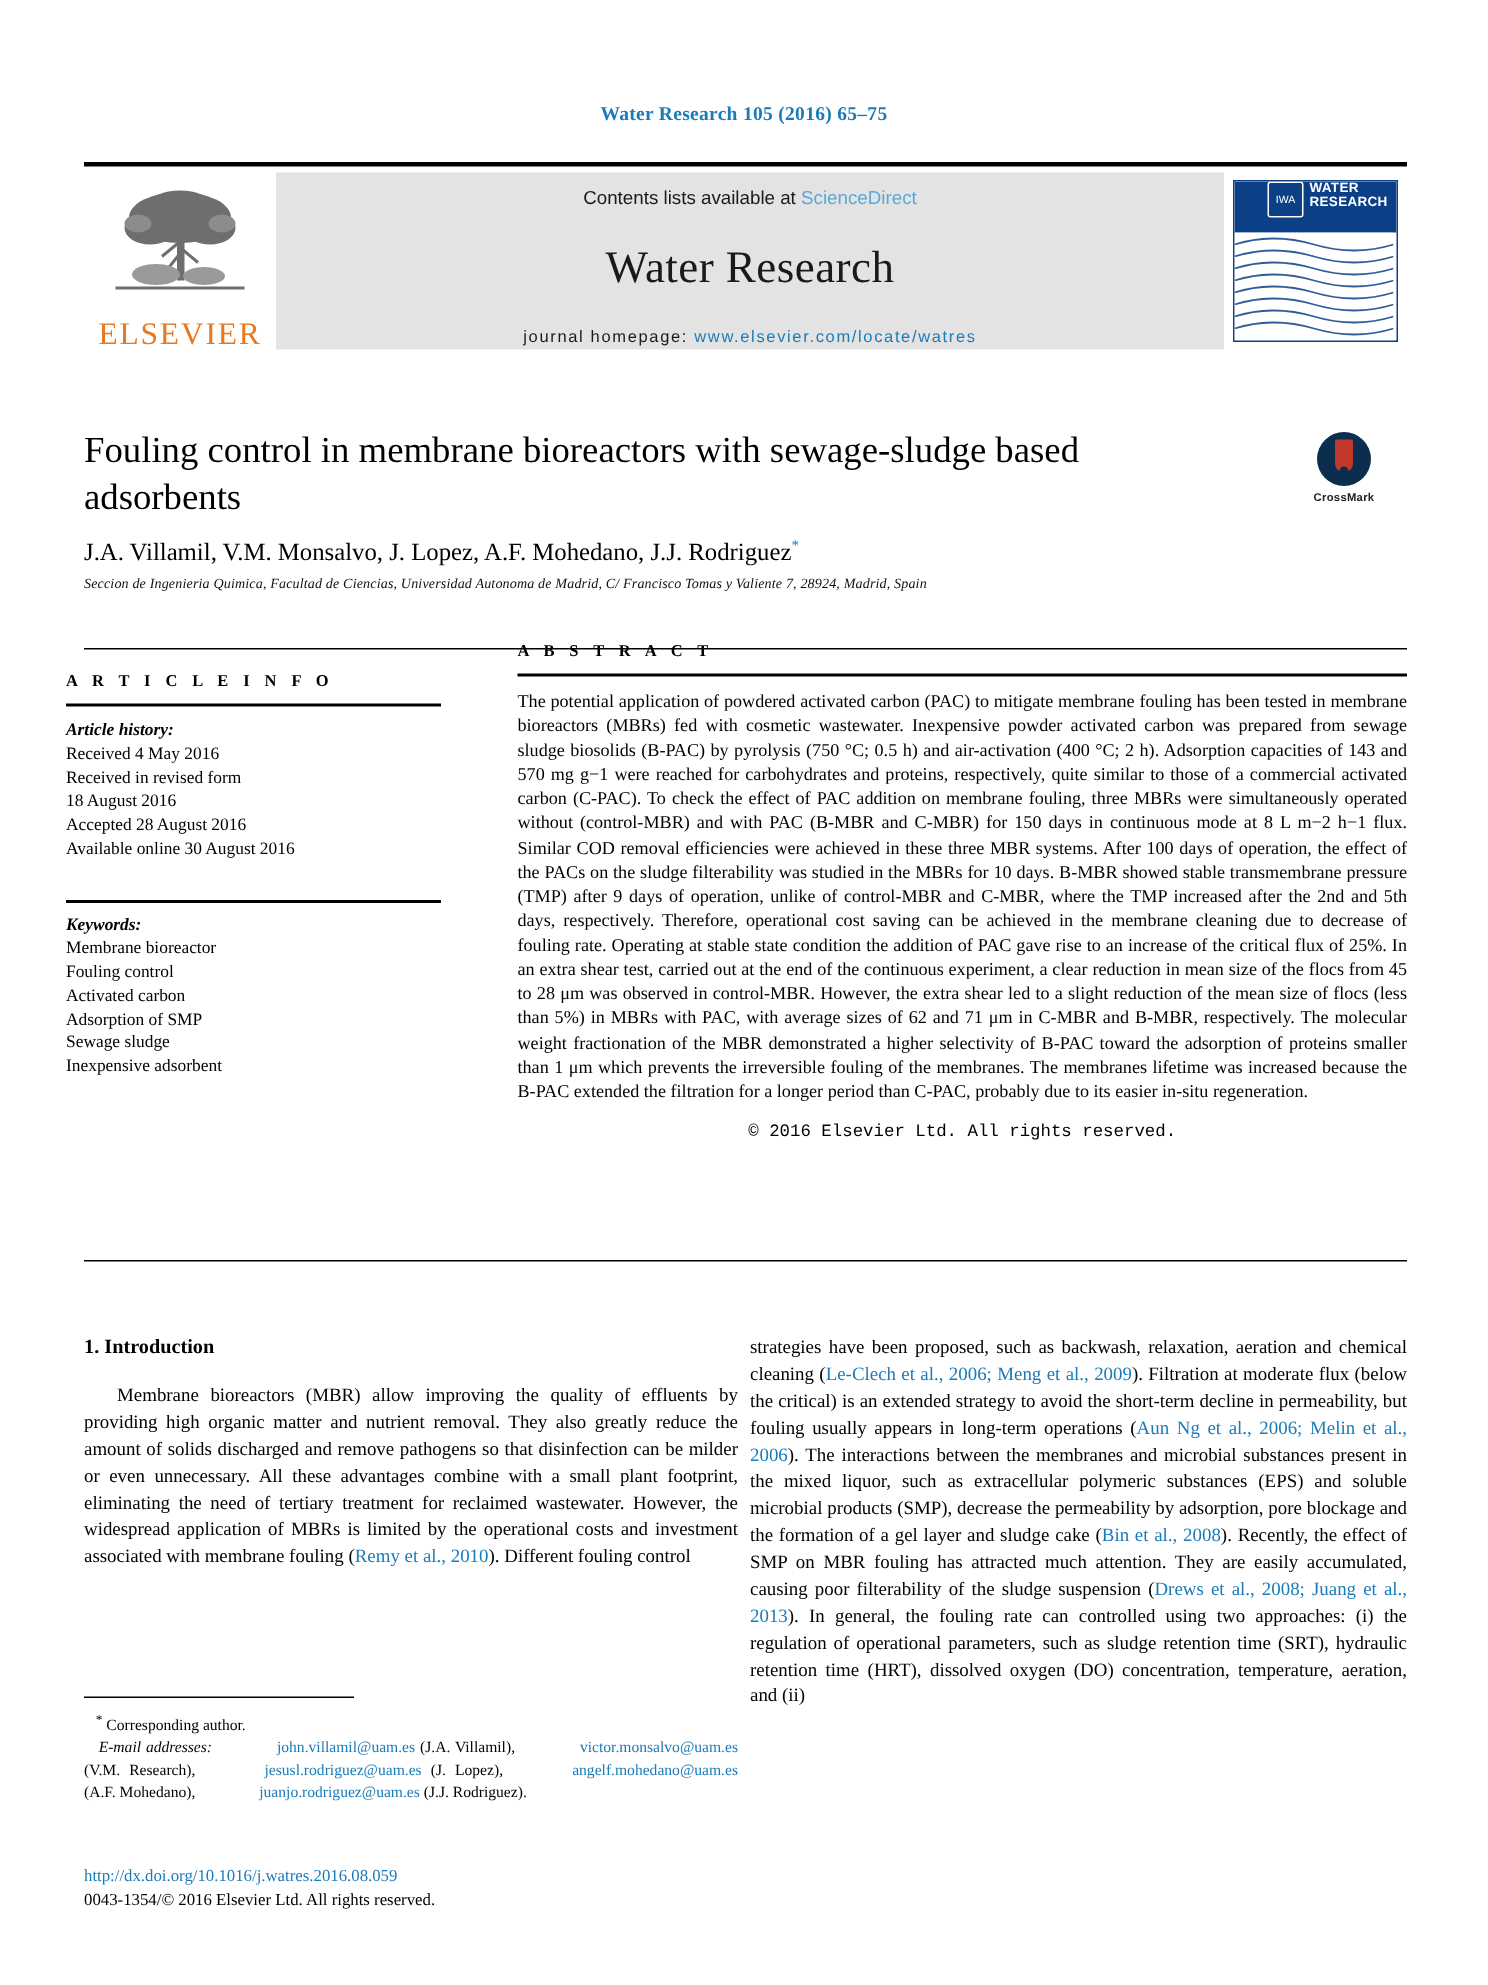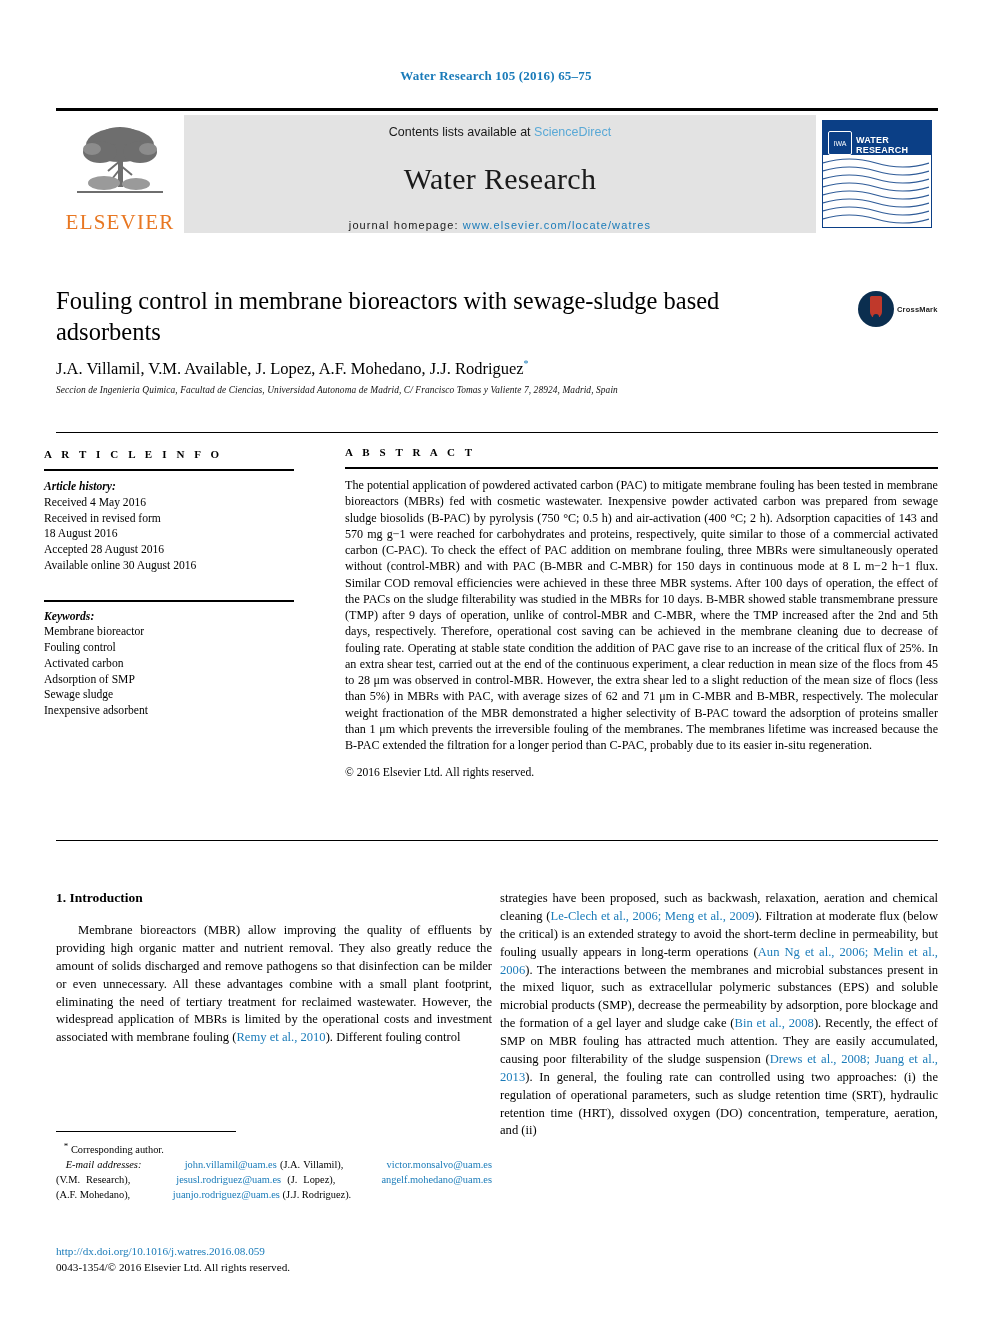--- a/index.html
+++ b/index.html
@@ -72,42 +72,42 @@
     display:flex;align-items:center;justify-content:center;
   }
   .cover-box{
     width:108px;height:106px;
     border:1px solid #0b3f86;
     background:#ffffff;
     position:relative;overflow:hidden;
   }
   .cover-top{
     height:34px;background:#0b3f86;color:#fff;
-    display:flex;align-items:flex-end;gap:4px;padding-left:5px;box-sizing:border-box;
+    display:flex;align-items:flex-start;gap:4px;padding-left:22px;box-sizing:border-box;
   }
   .cover-badge{
     width:22px;height:22px;border:1px solid #fff;border-radius:2px;
     display:flex;align-items:center;justify-content:center;
     font-size:7px;font-family:"Liberation Sans", sans-serif;color:#fff;
     flex:0 0 22px;
   }
   .cover-title{
     font-family:"Liberation Sans", sans-serif;
     font-size:9px;font-weight:bold;line-height:1.05;letter-spacing:.2px;
   }
   .cover-waves{position:absolute;left:0;top:34px;width:106px;height:71px;}
   .title{
     position:absolute;left:56px;top:285px;width:770px;
     font-family:"Liberation Serif", serif;
     font-size:24.5px;line-height:1.28;color:#000;
     font-weight:normal;margin:0;
   }
   .crossmark{
     position:absolute;left:858px;top:288px;width:76px;height:42px;
-    display:flex;align-items:center;gap:3px;
+    display:flex;align-items:center;gap:3px;flex-direction:column;
   }
   .cm-circle{
     width:36px;height:36px;border-radius:50%;
     background:#0b2e4f;
     position:relative;overflow:hidden;flex:0 0 36px;
   }
   .cm-circle:after{
     content:"";position:absolute;left:12px;top:5px;width:12px;height:22px;
     background:#c0392b;border-radius:2px 2px 8px 8px;
   }
@@ -132,21 +132,21 @@
   }
 
   
   .sec-rule-top{
     position:absolute;left:56px;top:432px;width:882px;height:1px;background:#000;
   }
   .info-col{
     position:absolute;left:44px;top:448px;width:250px;
   }
   .abs-col{
-    position:absolute;left:345px;top:446px;width:593px;
+    position:absolute;left:345px;top:428px;width:593px;
   }
   .sec-head{
     font-family:"Liberation Serif", serif;
     font-weight:bold;font-size:11px;letter-spacing:3.6px;color:#000;
     margin-bottom:9px;
   }
   .sec-underline{
     height:2px;background:#000;margin-bottom:8px;
   }
   .info-block{
@@ -154,22 +154,22 @@
     font-size:11.6px;line-height:1.36;color:#000;
   }
   .info-block .it{font-style:italic;font-weight:bold;}
   .kw-block{margin-top:26px;}
   .kw-rule{height:2px;background:#000;margin-bottom:7px;}
   .abstract-text{
     font-family:"Liberation Serif", serif;
     font-size:12.1px;line-height:1.345;text-align:justify;color:#000;
   }
   .copyright{
-    font-family:Liberation Serif, serif;
-    font-size:11.6px;text-align:left;margin-top:12px;color:#000;
+    font-family:Liberation Mono, monospace;
+    font-size:11.6px;text-align:center;margin-top:12px;color:#000;
   }
   .sec-rule-bottom{
     position:absolute;left:56px;top:840px;width:882px;height:1px;background:#000;
   }
 
   
   .body-left{
     position:absolute;left:56px;top:890px;width:436px;
   }
   .body-right{
@@ -279,21 +279,21 @@
   </div>
 
   <div class="title">Fouling control in membrane bioreactors with sewage-sludge based adsorbents</div>
 
   <div class="crossmark">
     <div class="cm-circle"></div>
     <div class="cm-label">CrossMark</div>
   </div>
 
   <div class="authors">
-    <span>J.A. Villamil, V.M. Available, J. Lopez, A.F. Mohedano, J.J. Rodriguez</span><sup>*</sup>
+    <span>J.A. Villamil, V.M. Monsalvo, J. Lopez, A.F. Mohedano, J.J. Rodriguez</span><sup>*</sup>
   </div>
 
   <div class="affiliation">Seccion de Ingenieria Quimica, Facultad de Ciencias, Universidad Autonoma de Madrid, C/ Francisco Tomas y Valiente 7, 28924, Madrid, Spain</div>
 
   <div class="sec-rule-top"></div>
 
   <div class="info-col">
     <div class="sec-head">A R T I C L E   I N F O</div>
     <div class="sec-underline"></div>
     <div class="info-block">

